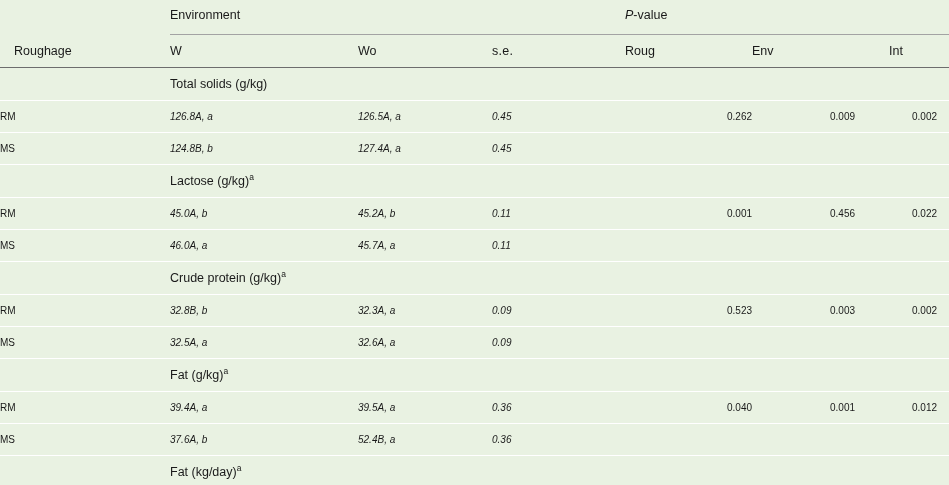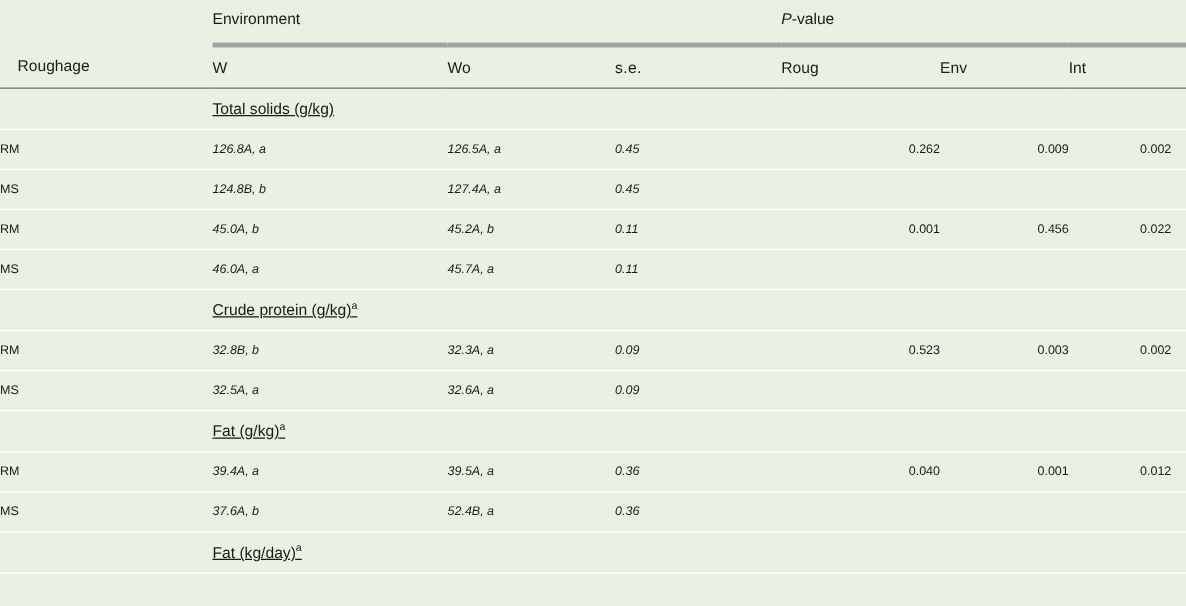--- a/index.html
+++ b/index.html
@@ -47,57 +47,56 @@
   .pad-left { padding-left: 14px !important; }
 
   
   .grp-row td {
     height: 34px;
     font-size: 12.5px;
     color: #1a1a1a;
     text-align: center;
   }
   .grp-rule {
-    border-bottom: 4px solid #a3a3a3;
+    border-bottom: 1px solid #a3a3a3;
   }
   .grp-label {
     display: block;
     padding-bottom: 5px;
   }
 
   
   .sub-row td {
     height: 32px;
     font-size: 12.5px;
     text-align: center;
     padding-bottom: 4px;
   }
   .sub-row td.left {
     text-align: left;
   }
   .sub-row td.right {
-    text-align: left;
+    text-align: center;
     padding-right: 12px;
   }
   .smallcaps {
     font-size: 9.5px;
     letter-spacing: 0.3px;
   }
   .thick-bottom {
     border-bottom: 1.6px solid #6d6d6d;
     margin-left: 28px;
   }
   .row-line td {
     border-bottom: 1px solid #ffffff;
   }
   
   .section-row td {
     height: 32px;
     font-size: 12.5px;
-    text-decoration: underline;
   }
   
   .data-row td {
     height: 31px;
     font-size: 10px;
   }
   .data-row td.num {
     text-align: left;
     font-style: italic;
   }
@@ -168,20 +167,24 @@
       <tr class="data-row row-line">
         <td class="cellpad">MS</td>
         <td class="num cellpad">124.8B, b</td>
         <td class="num cellpad">127.4A, a</td>
         <td class="num cellpad">0.45</td>
         <td class="pval cellpad"></td>
         <td class="pval cellpad"></td>
         <td class="last"></td>
       </tr>
 
+      <tr class="section-row row-line">
+        <td></td>
+        <td colspan="6" class="cellpad"><span>Lactose (g/kg)</span><sup>a</sup></td>
+      </tr>
       <tr class="data-row row-line">
         <td class="cellpad">RM</td>
         <td class="num cellpad">45.0A, b</td>
         <td class="num cellpad">45.2A, b</td>
         <td class="num cellpad">0.11</td>
         <td class="pval cellpad">0.001</td>
         <td class="pval cellpad">0.456</td>
         <td class="last">0.022</td>
       </tr>
       <tr class="data-row row-line">

